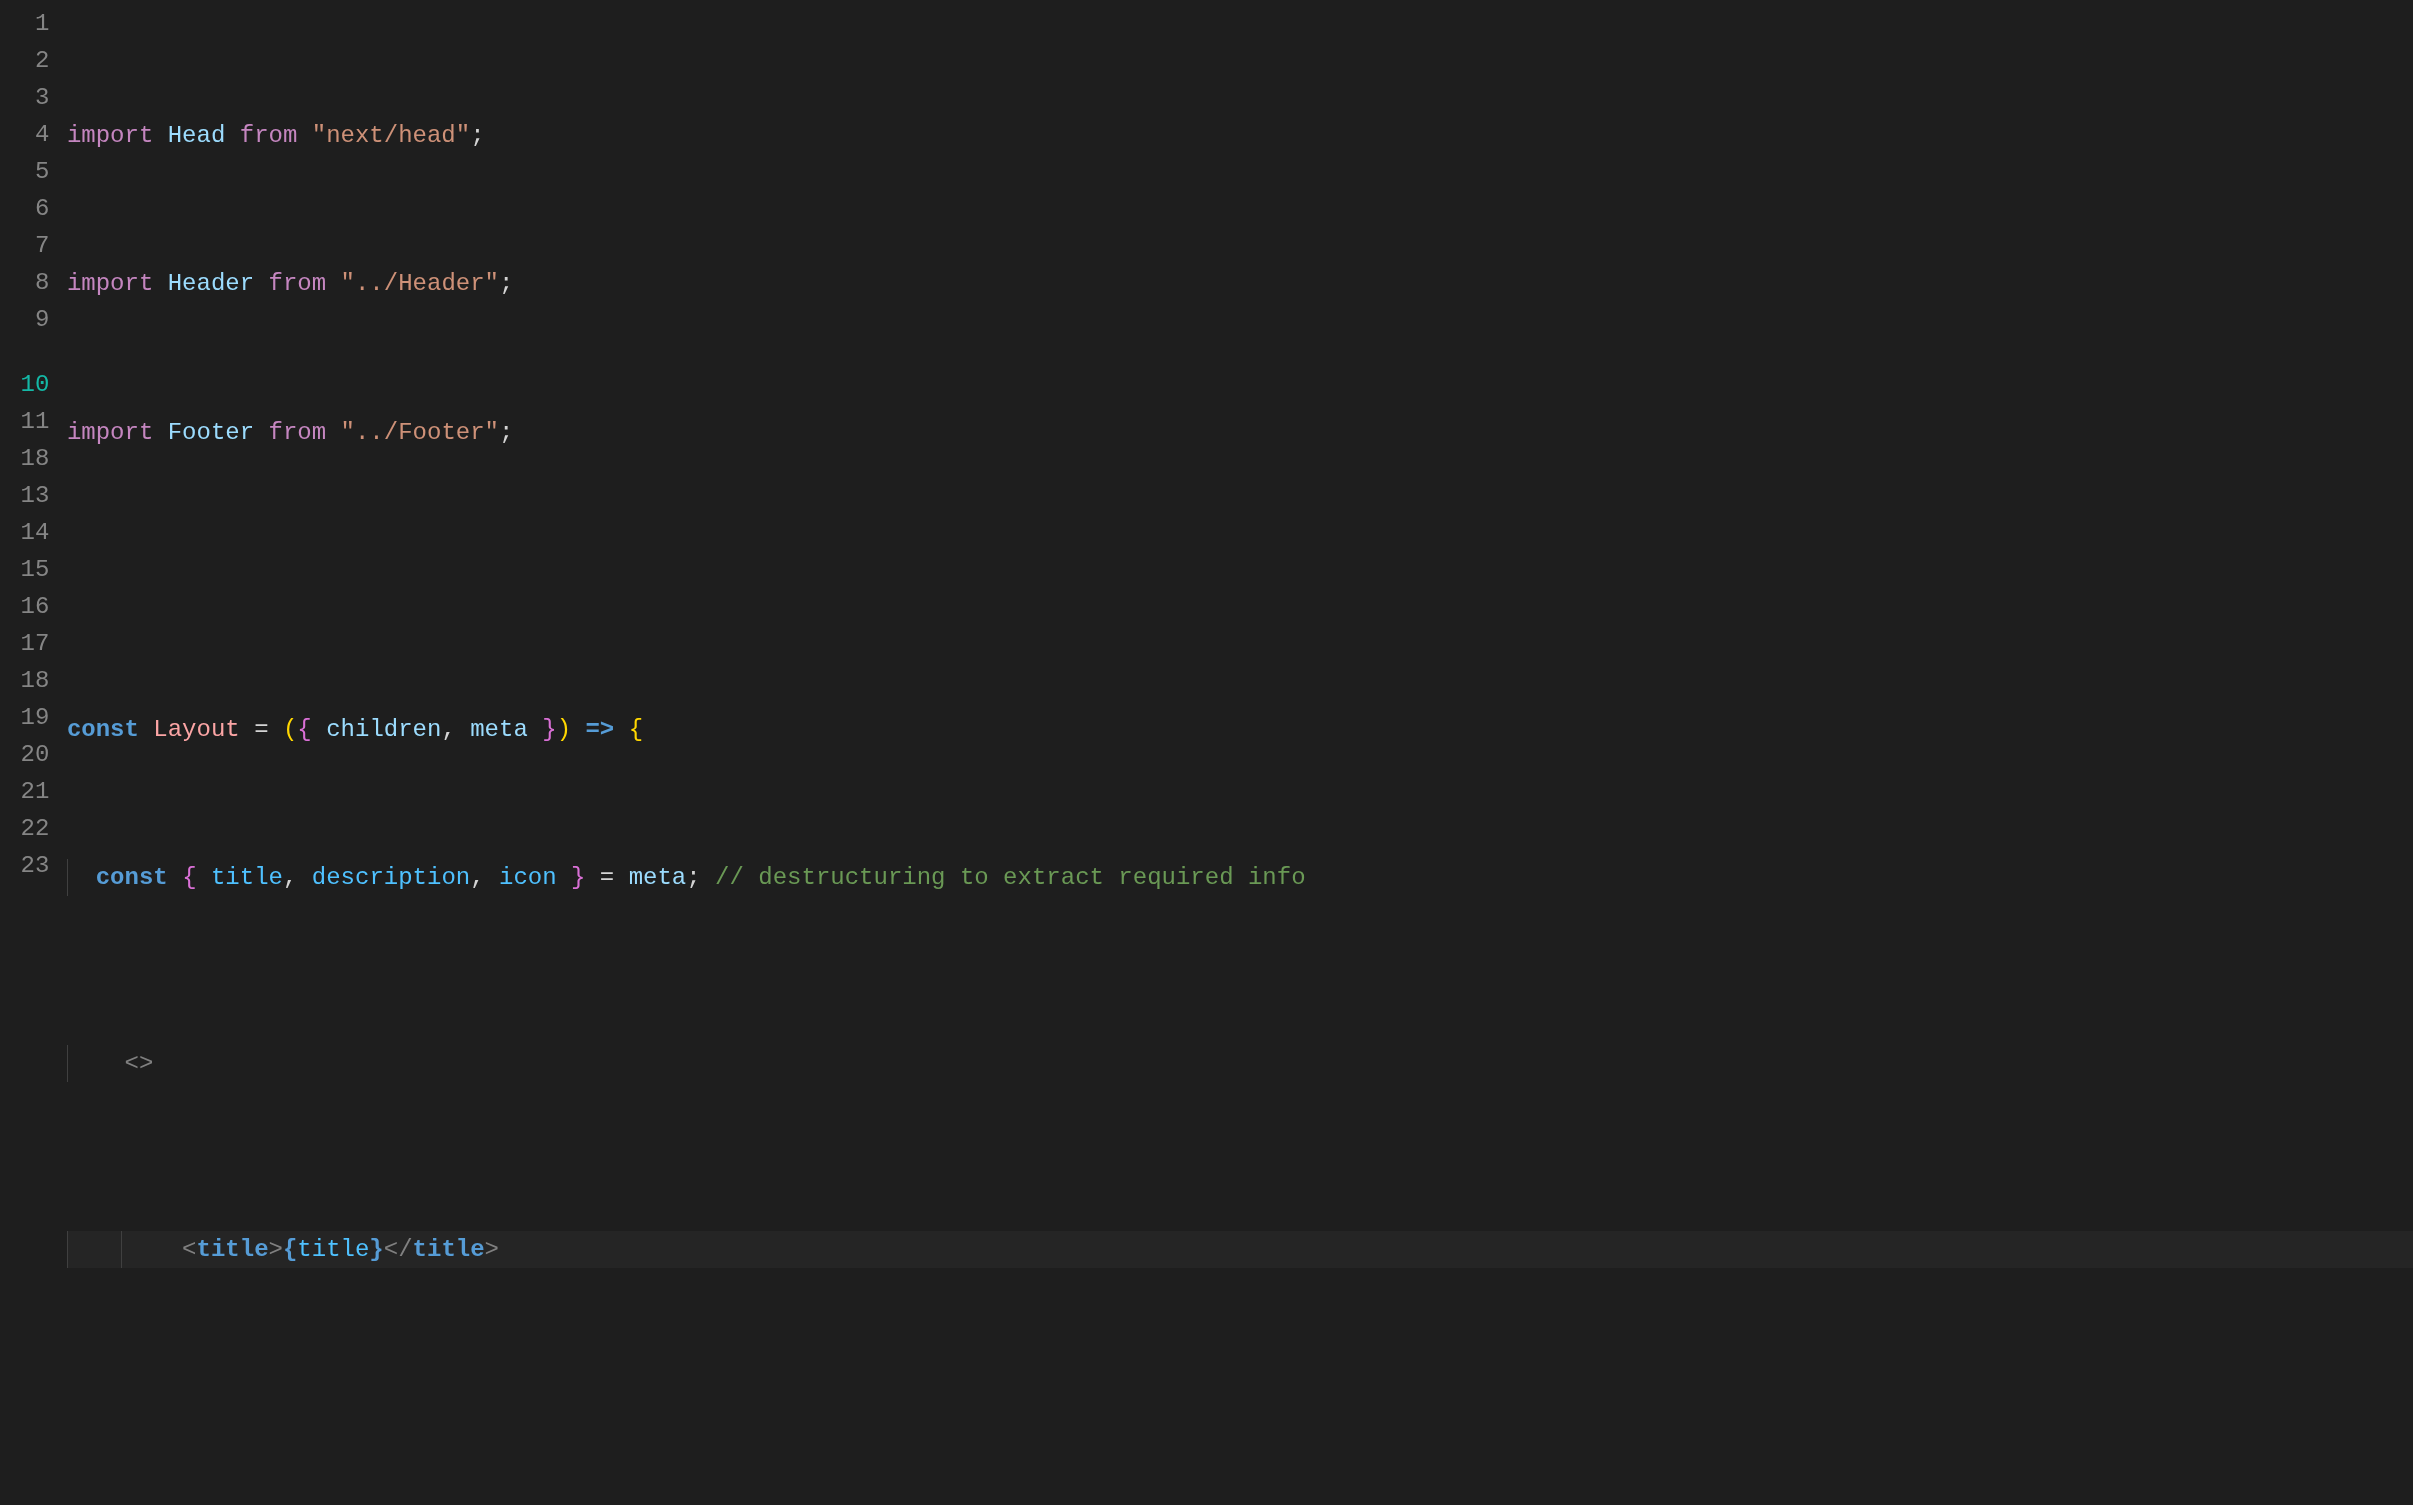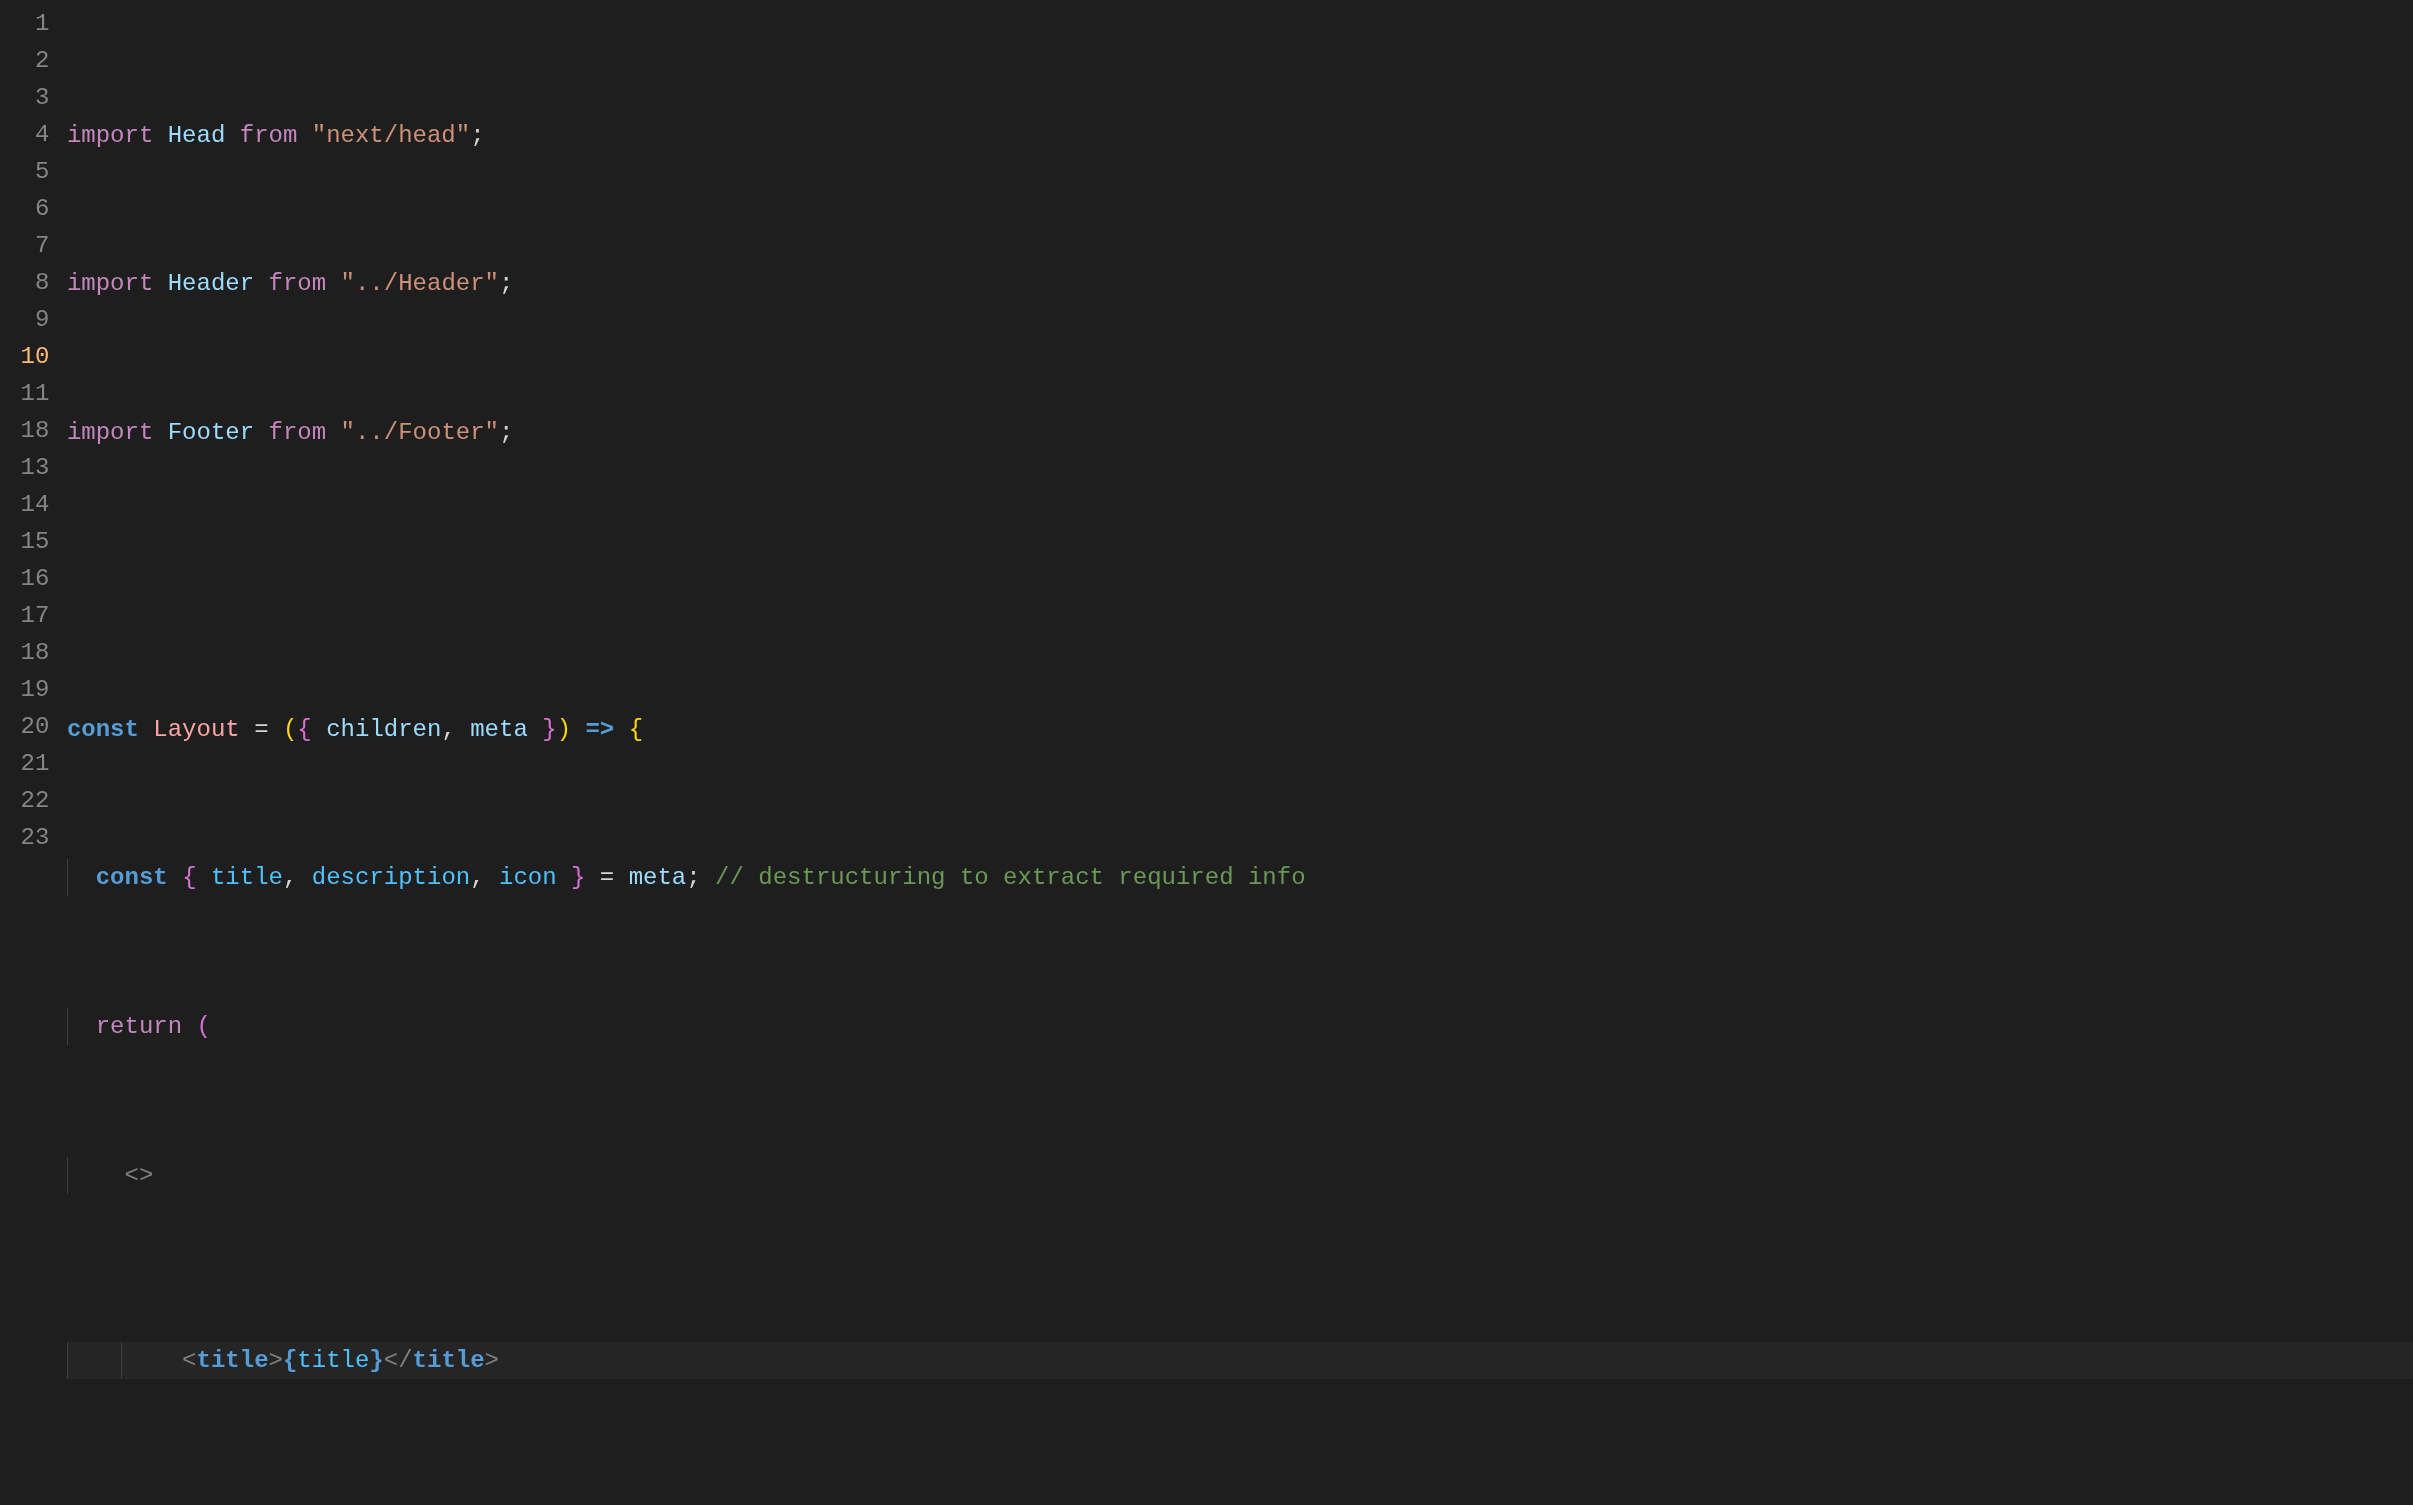--- a/index.html
+++ b/index.html
@@ -1,19 +1,19 @@
 <!DOCTYPE html>
 <html><head>
 <meta charset="utf-8">
 <style>
   html,body{margin:0;padding:0;background:#1e1e1e;color:#d4d4d4;font-family:Consolas,"Courier New",monospace;font-size:24px;line-height:1.55;width:2413px;}
   .editor{display:flex;min-height:100%;}
   .gutter{user-select:none;text-align:right;color:#858585;padding:5px 17.6px 5px 11.3px;min-width:38px;}
   .gutter div{height:37px;}
-  .gutter .current{color:#fdba74;}
+  .gutter .current{color:#14b8a6;margin-top:28px;}
   .code{padding:5px 0 5px 0;flex:1;white-space:pre;position:relative;}
   .line{height:37px;position:relative;}
   .line.current{background:rgba(128,128,128,0.08);}
   .guide{position:absolute;left:0;top:0;bottom:0;border-left:0.6px solid #404040;}
   
   .k   {color:#569cd6;font-weight:bold;}   
   .kctl{color:#c586c0;margin-top:12px;}   
   .fn  {color:#fca5a5;}   
   .cls {color:#4ec9b0;}   
   .v   {color:#9cdcfe;}   
@@ -62,21 +62,20 @@
     <div class="line"><span class="kctl">import</span><span class="p"> </span><span class="v">Header</span><span class="p"> </span><span class="kctl">from</span><span class="p"> </span><span class="str">"../Header"</span><span class="p">;</span></div>
     
     <div class="line"><span class="kctl">import</span><span class="p"> </span><span class="v">Footer</span><span class="p"> </span><span class="kctl">from</span><span class="p"> </span><span class="str">"../Footer"</span><span class="p">;</span></div>
     
     <div class="line"></div>
     
     <div class="line"><span class="k">const</span><span class="p"> </span><span class="fn">Layout</span><span class="p"> = </span><span class="br0">(</span><span class="br1">{ </span><span class="v">children</span><span class="p">, </span><span class="v">meta</span><span class="br1"> }</span><span class="br0">)</span><span class="k"> =&gt; </span><span class="br0">{</span></div>
     
     <div class="line"><span class="guide" style="left:0px"></span>  <span class="k">const</span><span class="p"> </span><span class="br1">{ </span><span class="vc">title</span><span class="p">, </span><span class="vc">description</span><span class="p">, </span><span class="vc">icon</span><span class="br1"> }</span><span class="p"> = </span><span class="v">meta</span><span class="p">;</span><span class="cm"> // destructuring to extract required info</span></div>
     
-    <div class="line"><span class="guide" style="left:0px"></span>  <span class="kctl">return</span><span class="br1"> (</span></div>
     
     <div class="line"><span class="guide" style="left:0px"></span>    <span class="gray">&lt;</span><span class="gray">&gt;</span></div>
     
     
     <div class="line current"><span class="guide" style="left:0px"></span><span class="guide" style="left:54px"></span>        <span class="gray">&lt;</span><span class="k">title</span><span class="gray">&gt;</span><span class="k">{</span><span class="vc">title</span><span class="k">}</span><span class="gray">&lt;/</span><span class="k">title</span><span class="gray">&gt;</span></div>
     
     
     
     
     

